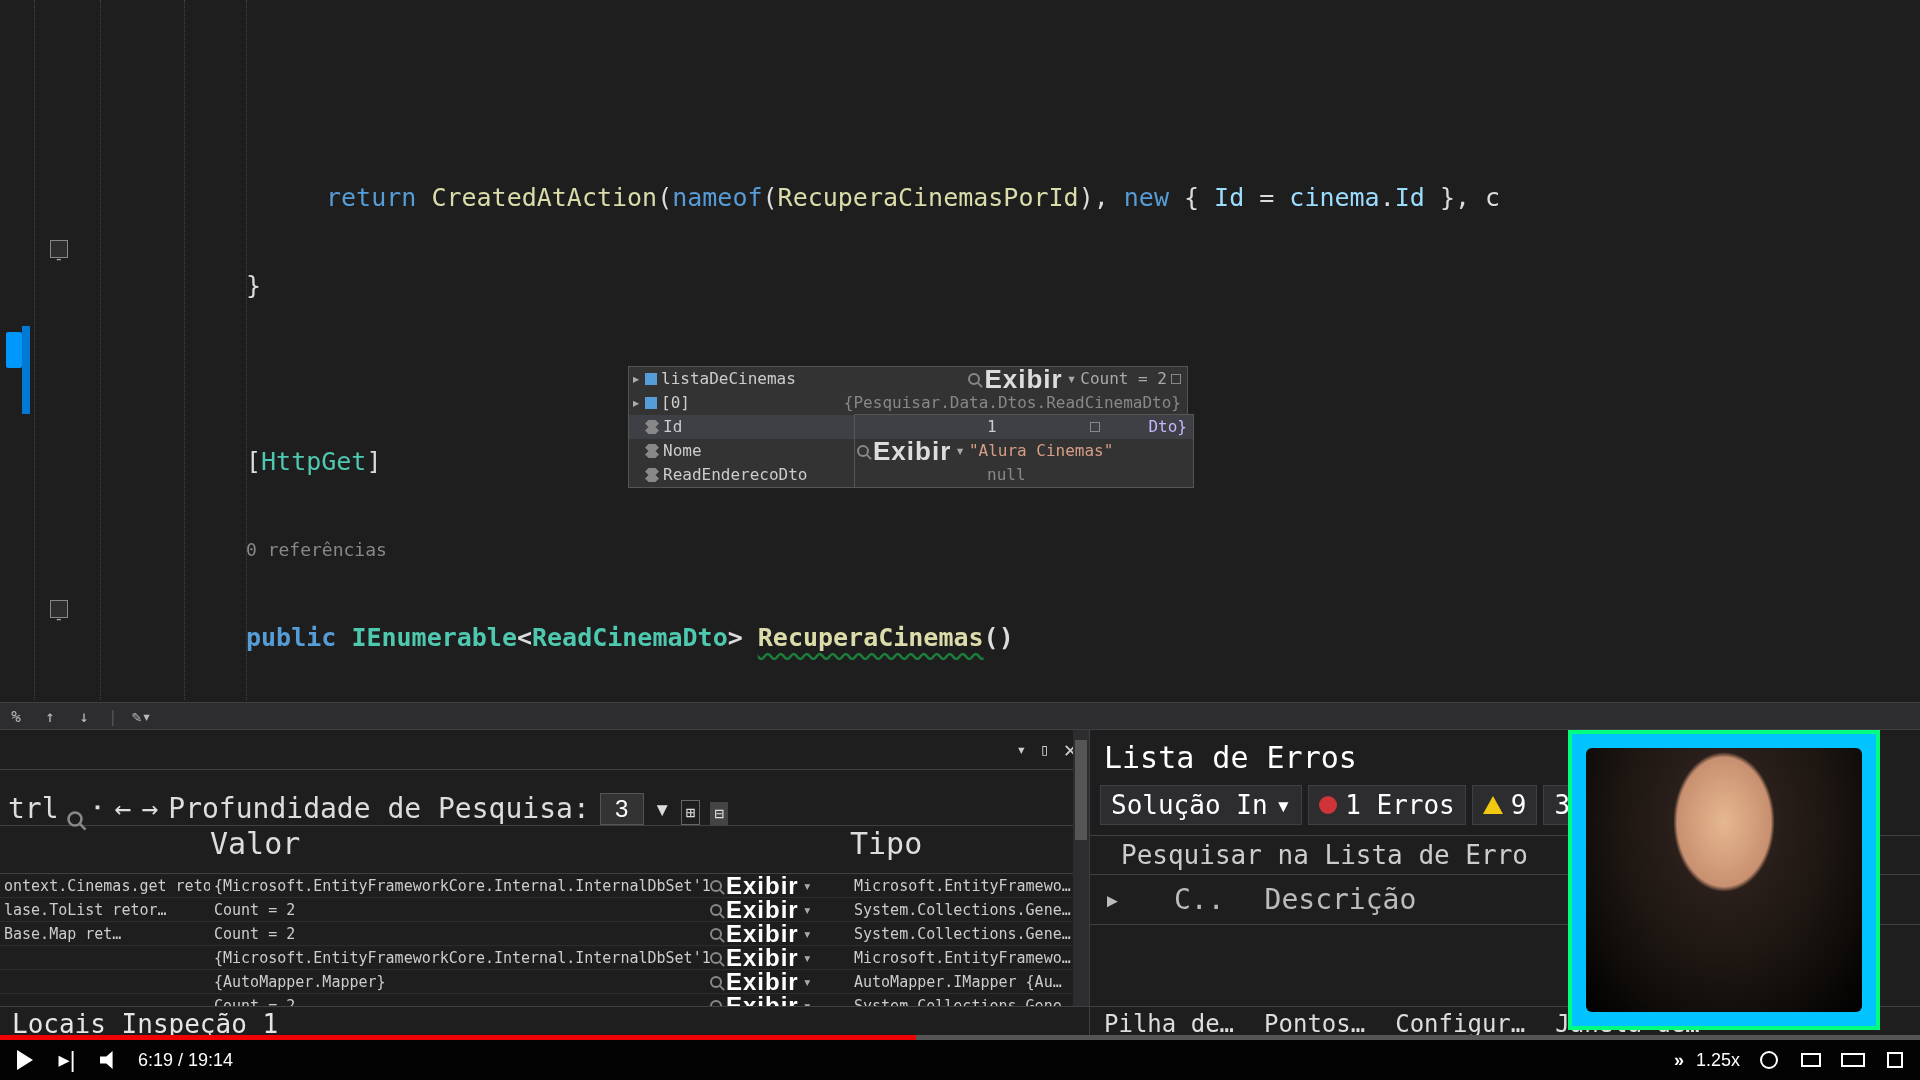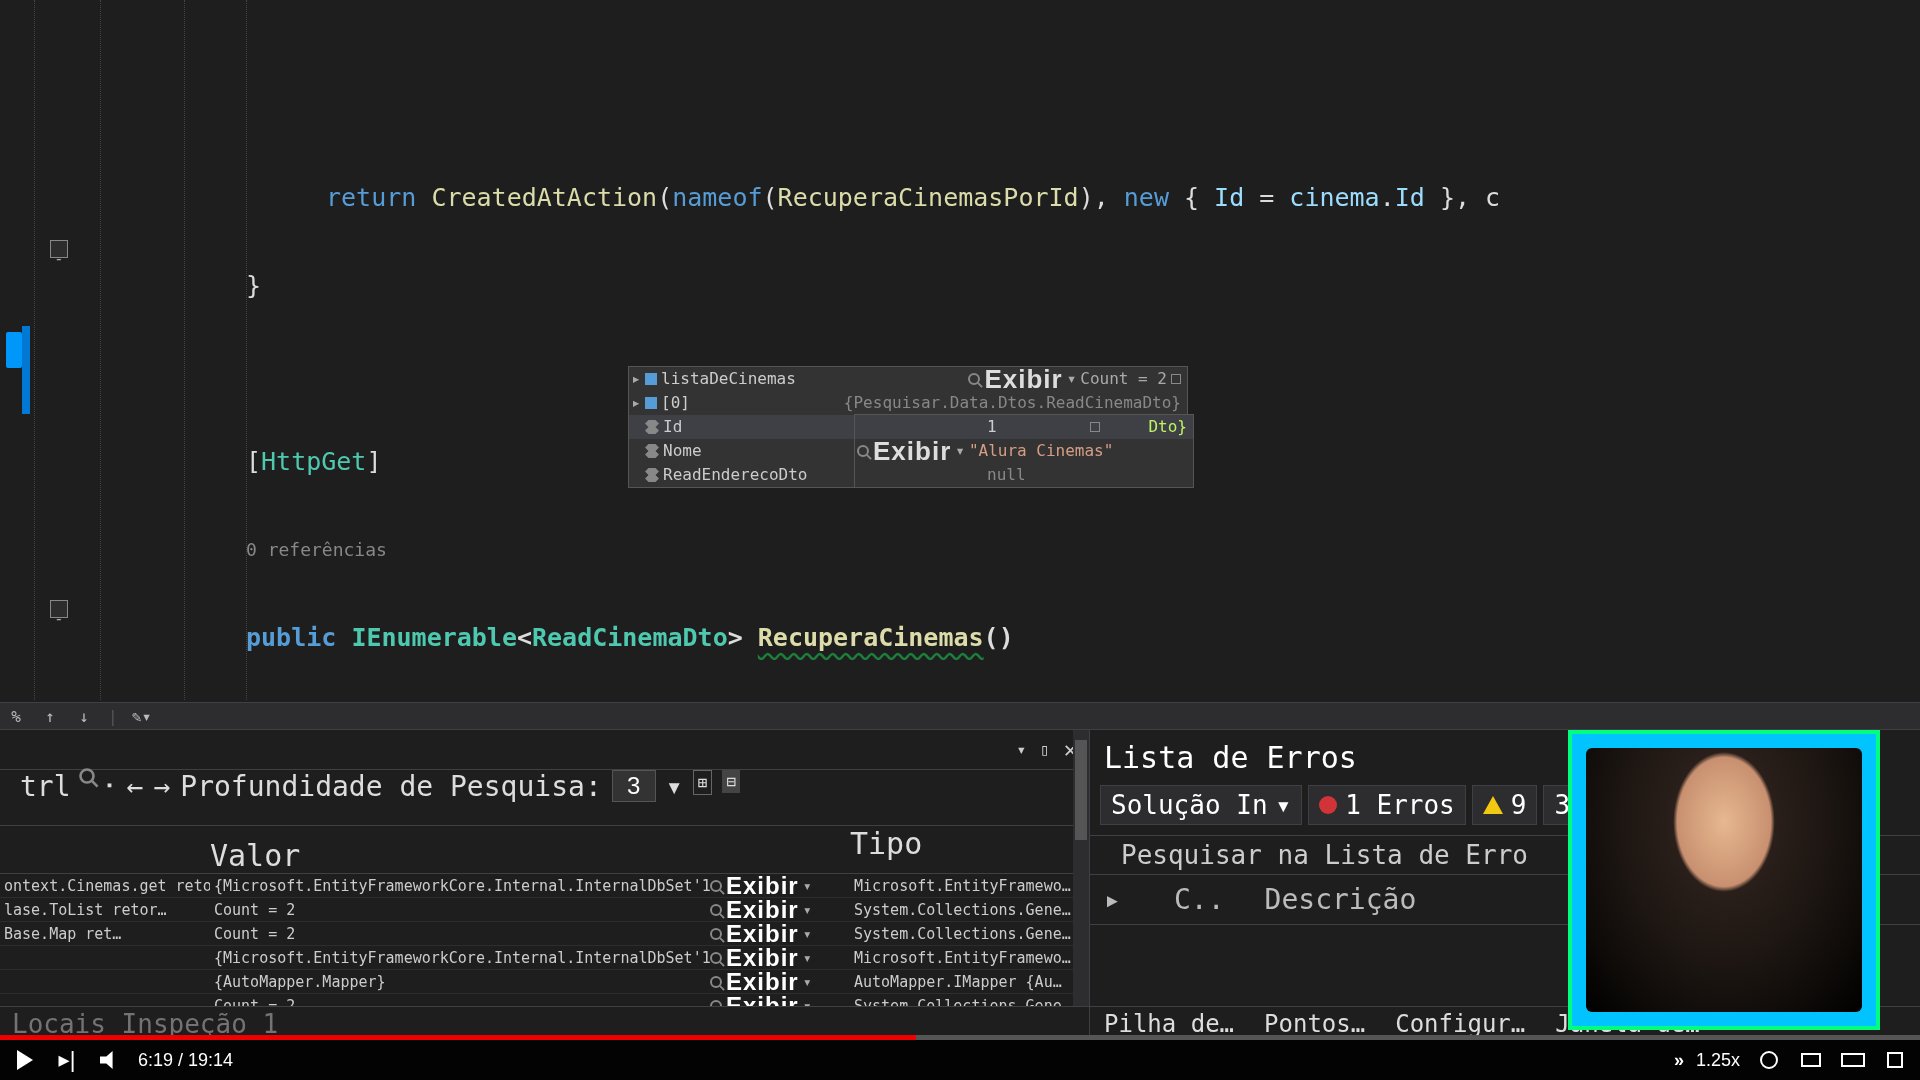--- a/index.html
+++ b/index.html
@@ -32,33 +32,33 @@
 .exibir-main { font-family:Arial; font-size:26px; font-weight:bold; color:#ddd; letter-spacing:1px; }
 .exibir-mini { font-family:Arial; font-size:24px; font-weight:bold; color:#fff; letter-spacing:1px; }
 
 .nav-toolbar { position:absolute; top:702px; left:0; right:0; height:28px; background:#2d2d30; border-top:1px solid #3f3f46; border-bottom:1px solid #3f3f46; display:flex; align-items:center; padding:0 6px; gap:14px; color:#bbb; font-size:16px; }
 .nav-icon { display:inline-flex; align-items:center; justify-content:center; width:20px; height:20px; color:#bbb; }
 
 .bottom { position:absolute; top:730px; left:0; right:0; height:310px; display:flex; background:#252526; }
 .watch-panel { flex:0 0 1090px; border-right:1px solid #3f3f46; position:relative; background:#1e1e1e; }
 .wp-toolbar { height:40px; display:flex; align-items:center; justify-content:flex-end; gap:14px; padding:0 12px; border-bottom:1px solid #3f3f46; color:#ccc; }
 .wp-toolbar .x { font-size:22px; }
-.wp-search { height:56px; display:flex; align-items:flex-start; gap:10px; padding:0 20px; color:#ddd; font-size:28px; border-bottom:1px solid #3f3f46; }
+.wp-search { height:56px; display:flex; align-items:flex-end; gap:10px; padding:0 8px; color:#ddd; font-size:28px; border-bottom:1px solid #3f3f46; }
 .depth-input { background:#333; border:1px solid #555; color:#fff; width:44px; height:32px; text-align:center; font-size:24px; }
 .headers { height:48px; display:flex; font-size:30px; color:#ddd; border-bottom:1px solid #3f3f46; }
 .col-name { width:210px; padding-left:12px; }
-.col-value { width:640px;margin-top:12px; }
+.col-value { width:640px; }
 .col-type { flex:1; }
 .watch-rows { font-size:15px; color:#ccc; overflow:hidden; }
 .watch-row { display:flex; height:24px; align-items:center; border-bottom:1px solid #2d2d30; }
 .watch-row .n { width:210px; overflow:hidden; white-space:nowrap; padding-left:4px; }
 .watch-row .v { width:500px; overflow:hidden; white-space:nowrap; padding-left:4px; }
 .watch-row .ex { width:140px; display:flex; align-items:center; gap:4px; }
 .watch-row .t { flex:1; overflow:hidden; white-space:nowrap; padding-left:4px; }
-.panel-tab-bottom { position:absolute; bottom:0; left:0; right:0; height:34px; color:#737373; font-size:26px; padding-left:12px; display:flex; align-items:center; background:#1e1e1e; border-top:1px solid #3f3f46; }
+.panel-tab-bottom { position:absolute; bottom:0; left:0; right:0; height:34px; color:#e5e5e5; font-size:26px; padding-left:12px; display:flex; align-items:center; background:#1e1e1e; border-top:1px solid #3f3f46; }
 
 .errors-panel { flex:1; position:relative; background:#1e1e1e; color:#fff; }
 .err-title { font-size:30px; padding:10px 14px; }
 .err-filters { display:flex; gap:6px; padding:0 10px 10px; align-items:center; }
 .err-chip { background:#2d2d30; border:1px solid #3f3f46; padding:4px 10px; font-size:26px; display:flex; align-items:center; gap:8px; }
 .err-red { width:18px; height:18px; border-radius:50%; background:#d13438; display:inline-block; }
 .err-warn { width:0; height:0; border-left:10px solid transparent; border-right:10px solid transparent; border-bottom:18px solid #f2c811; display:inline-block; }
 .err-search { font-size:26px; padding:4px 31px; color:#ccc; border-top:1px solid #3f3f46; }
 .err-headers { display:flex; font-size:28px; padding:8px 14px; gap:40px; border-top:1px solid #3f3f46; border-bottom:1px solid #3f3f46; color:#bbb; }
 .err-body { font-size:26px; padding:8px 14px 8px 80px; color:#ddd; line-height:34px; }
@@ -151,21 +151,21 @@
       <span style="width:10px;"></span>
       <span class="wrench"></span>
       <span>ReadEnderecoDto</span>
     </div>
   </div>
   <div class="datatip" style="top:414px; left:854px; width:340px;">
     <div class="row sel">
       <span style="padding-left:130px;">1</span>
       <span style="flex:1"></span>
       <span class="pin"></span>
-      <span style="color:#bef264;margin-left:44px;">Dto}</span>
+      <span style="color:#c4b5fd;margin-left:44px;">Dto}</span>
     </div>
     <div class="row">
       <span class="mag"></span>
       <span class="exibir-main">Exibir</span>
       <span style="color:#aaa;">▾</span>
       <span style="color:#d69d85;">"Alura Cinemas"</span>
     </div>
     <div class="row">
       <span style="padding-left:130px; color:#888;">null</span>
     </div>

